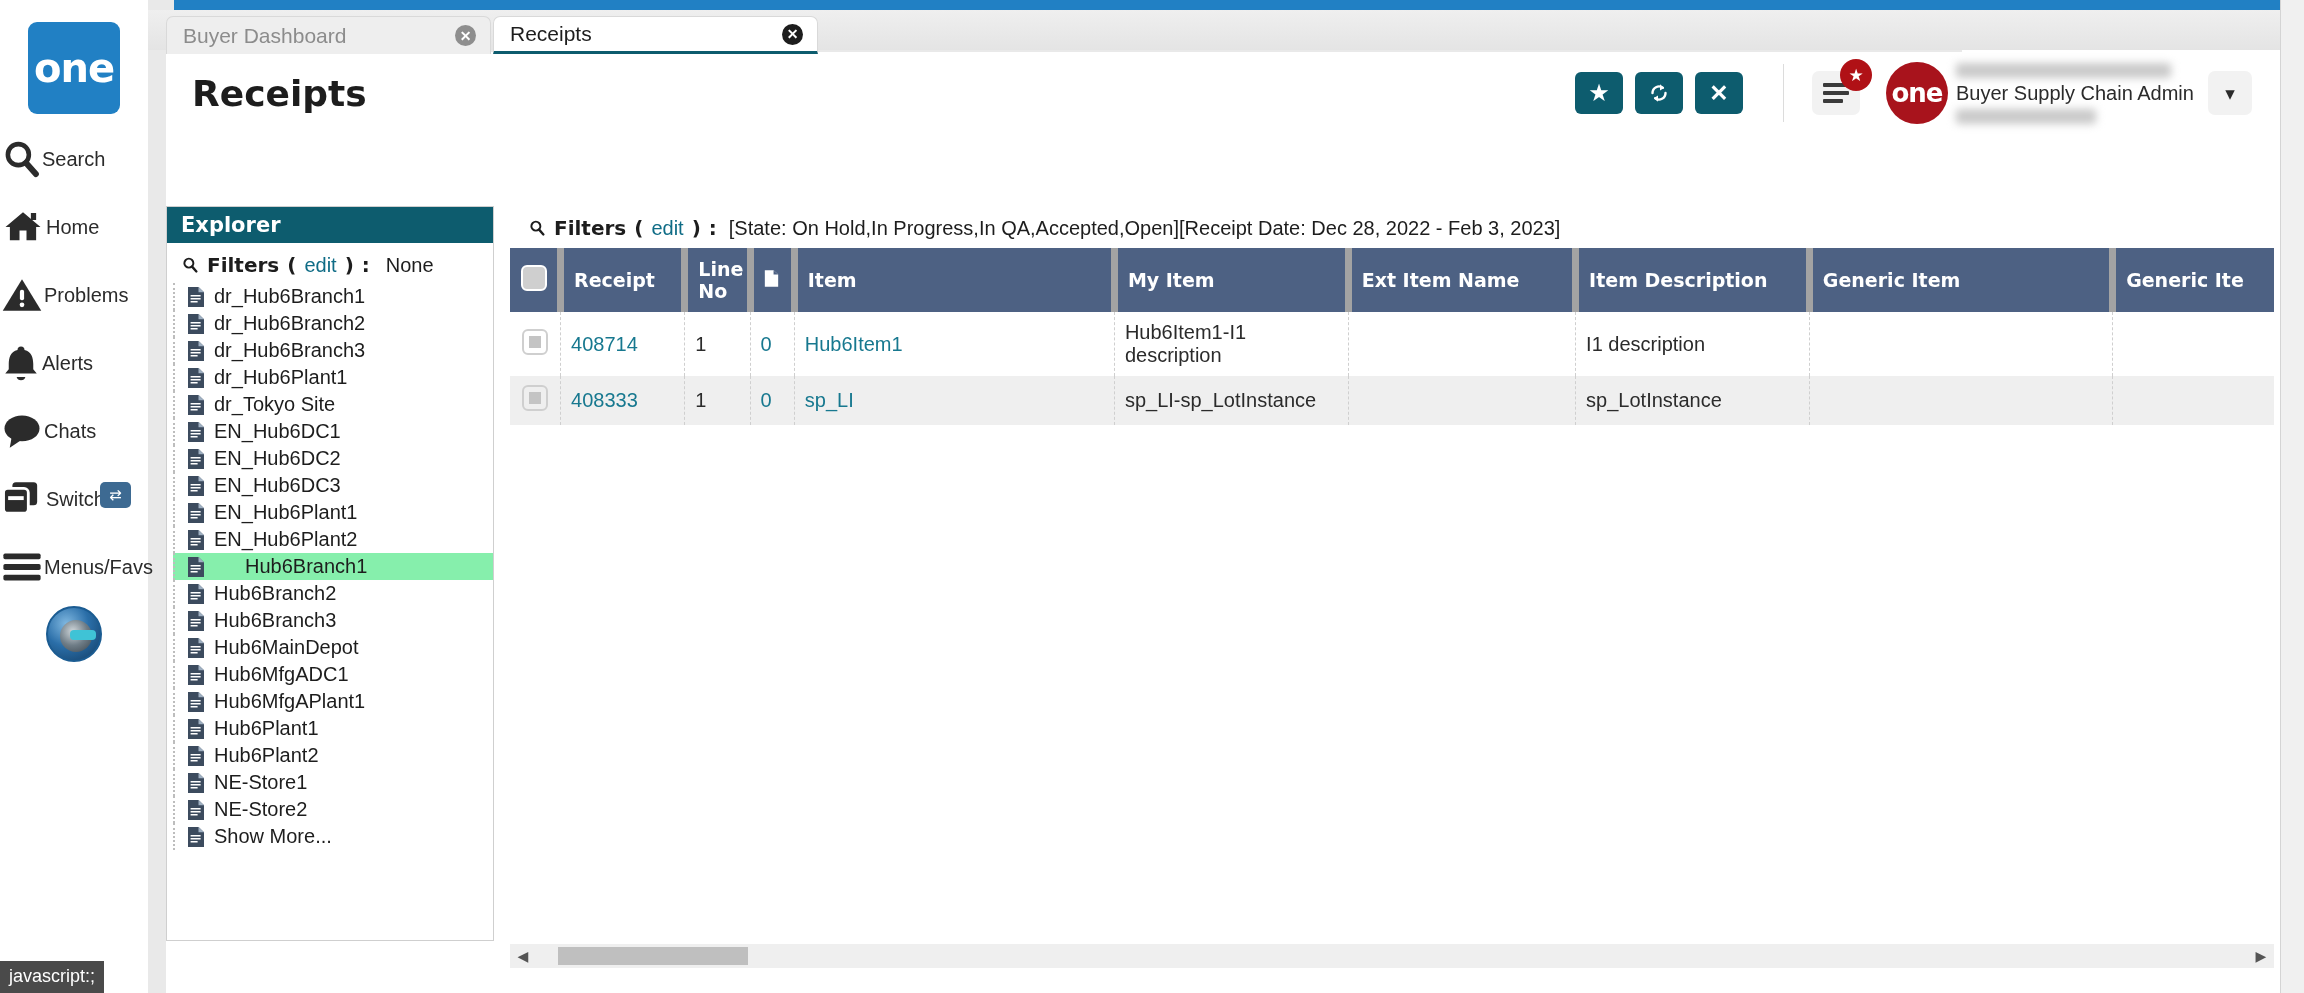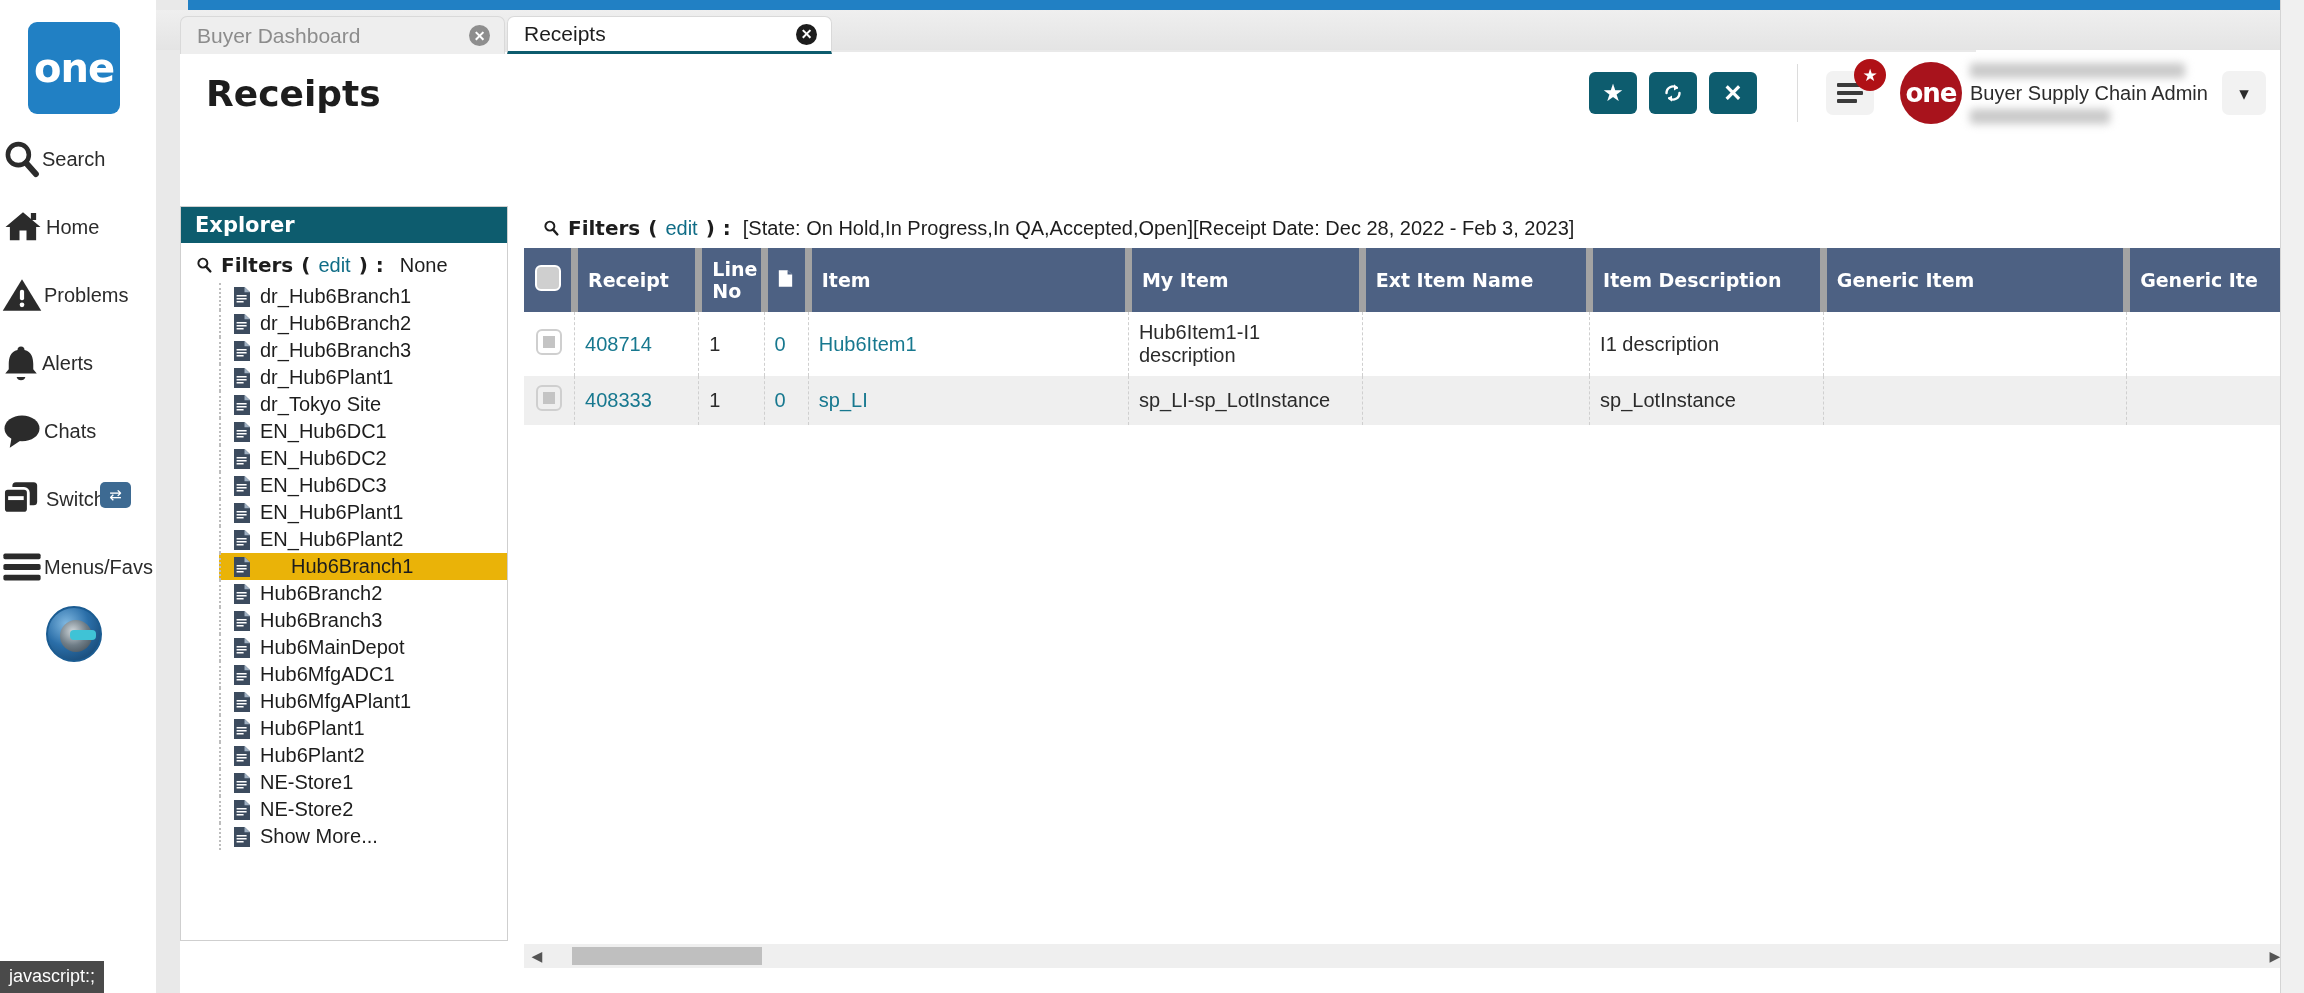--- a/index.html
+++ b/index.html
@@ -57,21 +57,21 @@
     width: 26px; height: 10px; border-radius: 4px; background: #3fc3d6;
   }
   #status-tip {
     position: absolute; left: 0; bottom: 0;
     background: #4a4a4a; color: #fff; font-size: 18px;
     padding: 5px 9px 6px 9px; white-space: nowrap; z-index: 60;
   }
 
   
   #page-canvas {
-    position: absolute; left: 156px; top: 0; width: 1820px; height: 993px;
+    position: absolute; left: 142px; top: 0; width: 1820px; height: 993px;
     background: #e9e9e9;
   }
   #topbar-blue {
     position: absolute; left: 32px; top: 0; width: 2124px; height: 10px;
     background: #2180c4;
   }
   #grad-strip {
     position: absolute; left: 0; top: 10px; width: 2156px; height: 40px;
     background: linear-gradient(#efefef, #e4e4e4);
   }
@@ -159,27 +159,27 @@
     display: flex; align-items: center; padding-left: 14px;
     font-size: 21px; font-weight: 700; font-family: "DejaVu Sans", sans-serif;
   }
   .filters-row {
     display: flex; align-items: center; gap: 8px;
     padding: 10px 0 6px 14px; font-size: 20px; color: #1d1d1d;
   }
   .filters-row .lbl-strong { font-weight: 700; font-family: "DejaVu Sans", sans-serif; }
   .filters-row a { color: #0f6c86; text-decoration: none; cursor: pointer; }
   .filters-row .val { margin-left: 8px; color: #1d1d1d; }
-  #explorer-list { padding-left: 38px; }
+  #explorer-list { padding-left: 6px; }
   .exp-item {
     display: flex; align-items: center; gap: 9px; height: 27px;
     padding-left: 14px; font-size: 20px; color: #1d1d1d; cursor: pointer;
     position: relative;
   }
-  .exp-item.selected { background: #eab308; gap: 40px; }
+  .exp-item.selected { background: #86efac; gap: 40px; }
   .exp-item::before {
     content: ""; position: absolute; left: 0; top: 0; bottom: 0; width: 1px;
     border-left: 2px dotted #bdbdbd;
   }
   .doc-ico { width: 18px; height: 22px; flex: none; }
 
   
   #report-card {
     position: absolute; left: 344px; top: 72px; width: 1764px; height: 735px; background: #fff;
   }

